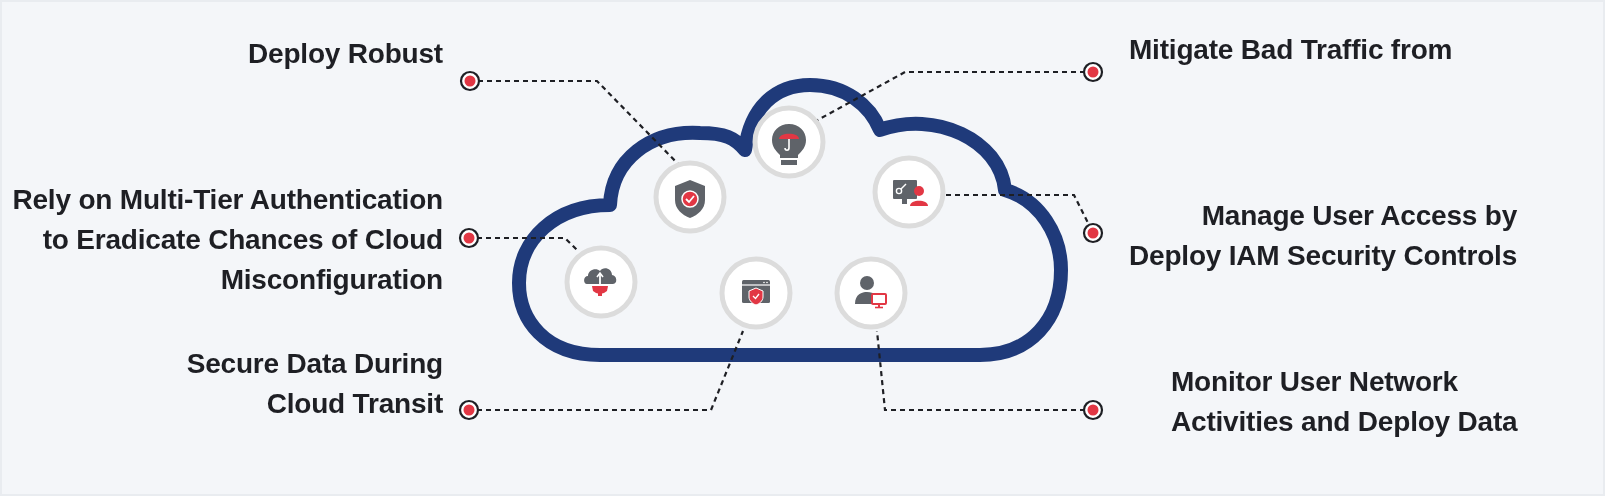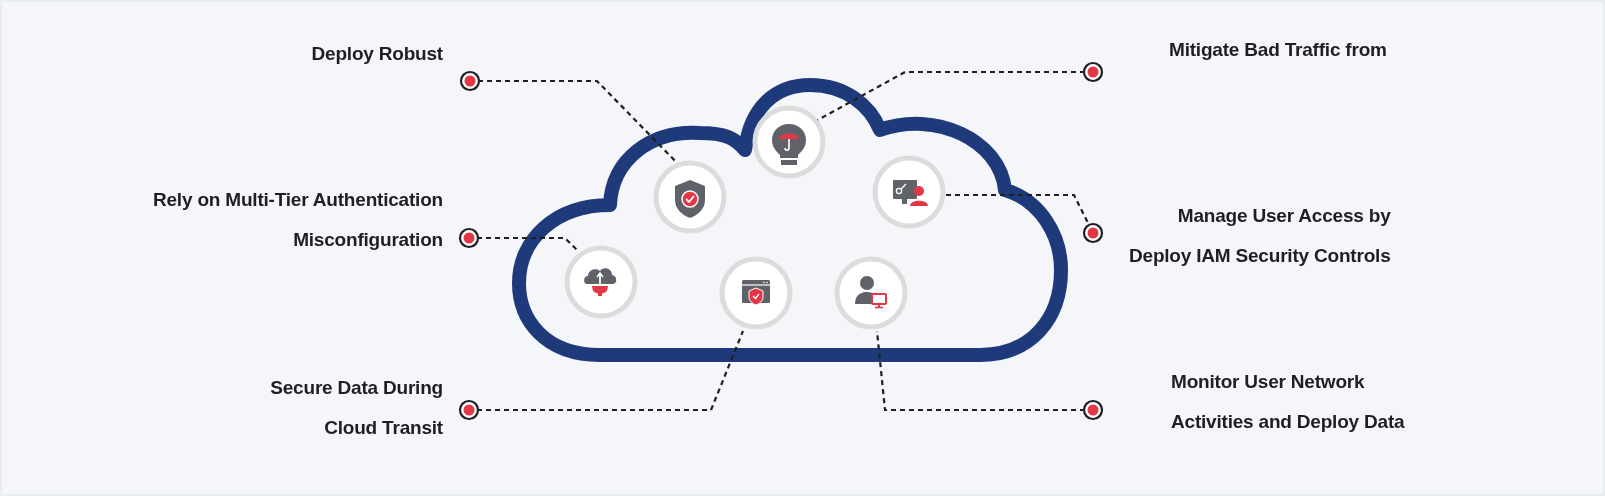--- a/index.html
+++ b/index.html
@@ -11,21 +11,21 @@
   .panel {
     position: absolute; left: 2px; top: 2px; width: 1601px; height: 492px;
     background: #f4f6f9;
   }
   .diagram {
     position: absolute; left: 0; top: 0; width: 1605px; height: 496px;
   }
   .label {
     position: absolute;
     color: #1e1f24;
-    font-size: 19px;
+    font-size: 28px;
     font-weight: 600;
     line-height: 40px;
     letter-spacing: -0.2px;
     white-space: nowrap;
   }
   .label.left { text-align: right; }
   .label.right { text-align: left; }
   .label span { display: block; }
 </style>
 </head>
@@ -148,29 +148,30 @@
     </g>
   </g>
 </svg>
 
 <div class="label left" style="right: 1162px; top: 34px;">
   <span>Deploy Robust</span>
 </div>
 
 <div class="label left" style="right: 1162px; top: 180px;">
   <span>Rely on Multi-Tier Authentication</span>
+  <span>to Eradicate Chances of Cloud</span>
   <span>Misconfiguration</span>
 </div>
 
-<div class="label left" style="right: 1162px; top: 368px;">
+<div class="label left" style="right: 1162px; top: 344px;">
   <span>Secure Data During</span>
   <span>Cloud Transit</span>
 </div>
 
-<div class="label right" style="left: 1129px; top: 30px; margin-left: 40px;">
+<div class="label right" style="left: 1129px; top: 30px;">
   <span>Mitigate Bad Traffic from</span>
 </div>
 
 <div class="label right" style="left: 1129px; top: 196px; text-align: right;">
   <span>Manage User Access by</span>
   <span>Deploy IAM Security Controls</span>
 </div>
 
 <div class="label right" style="left: 1171px; top: 362px;">
   <span>Monitor User Network</span>

